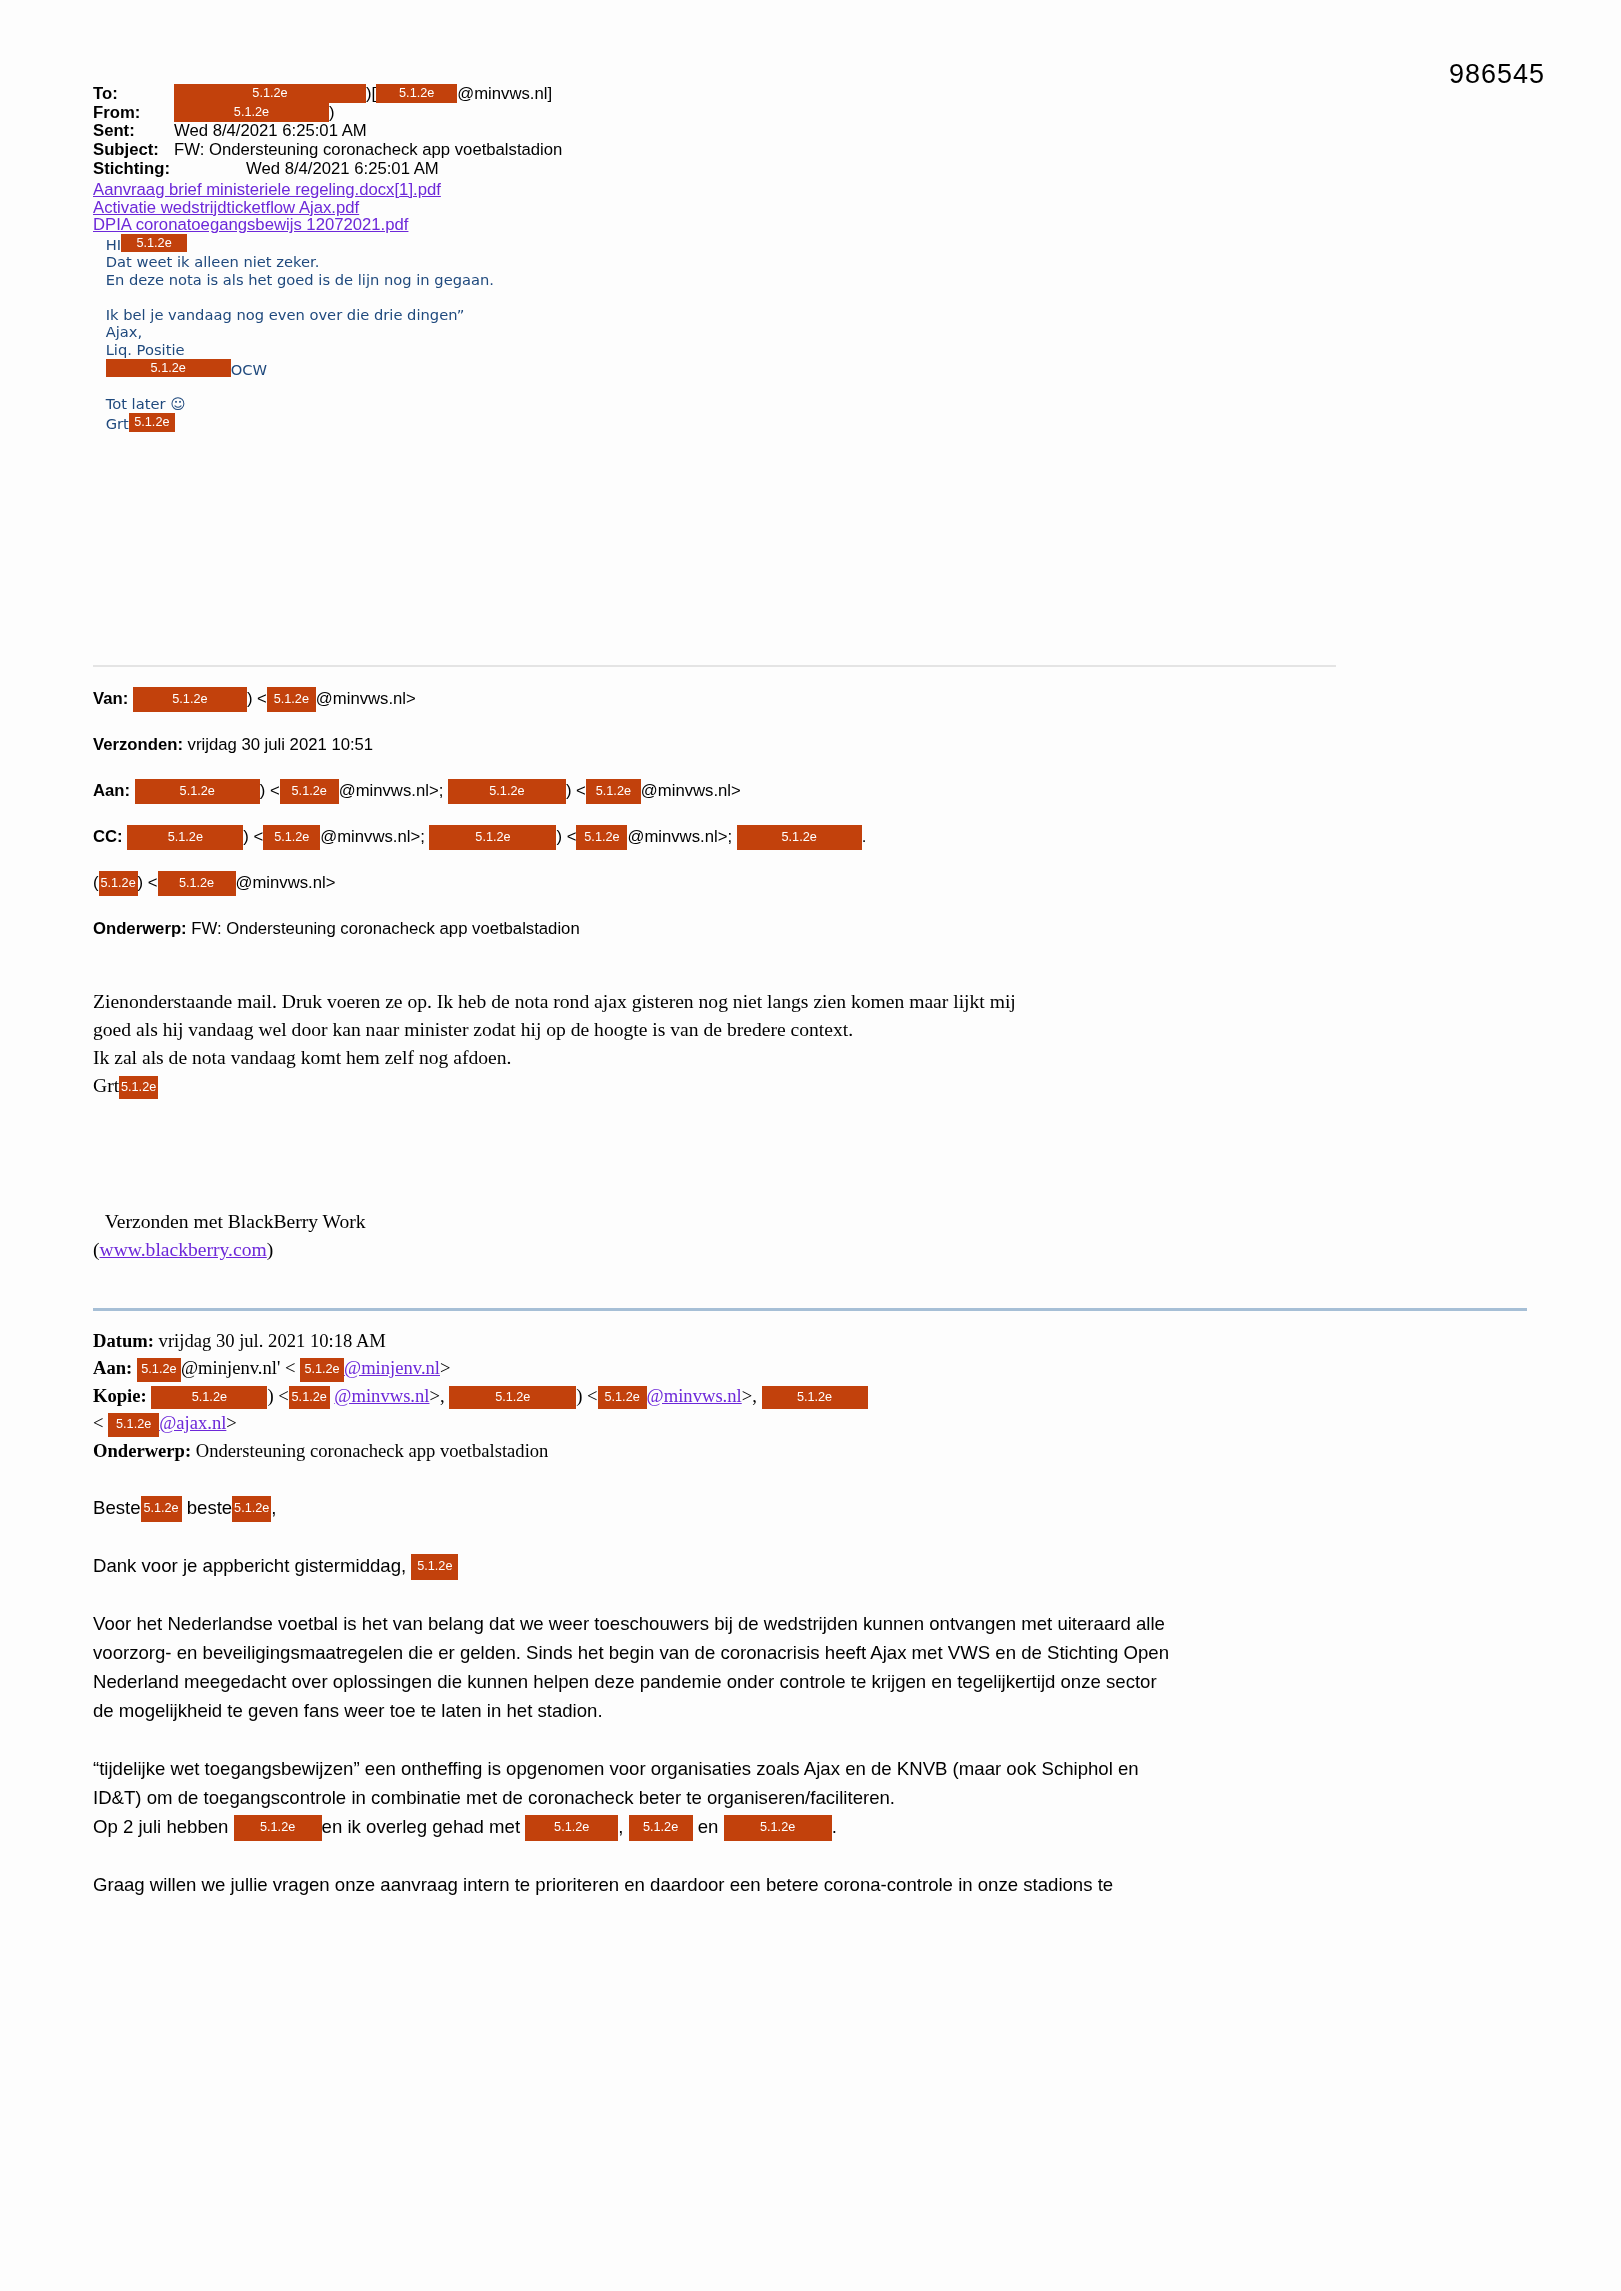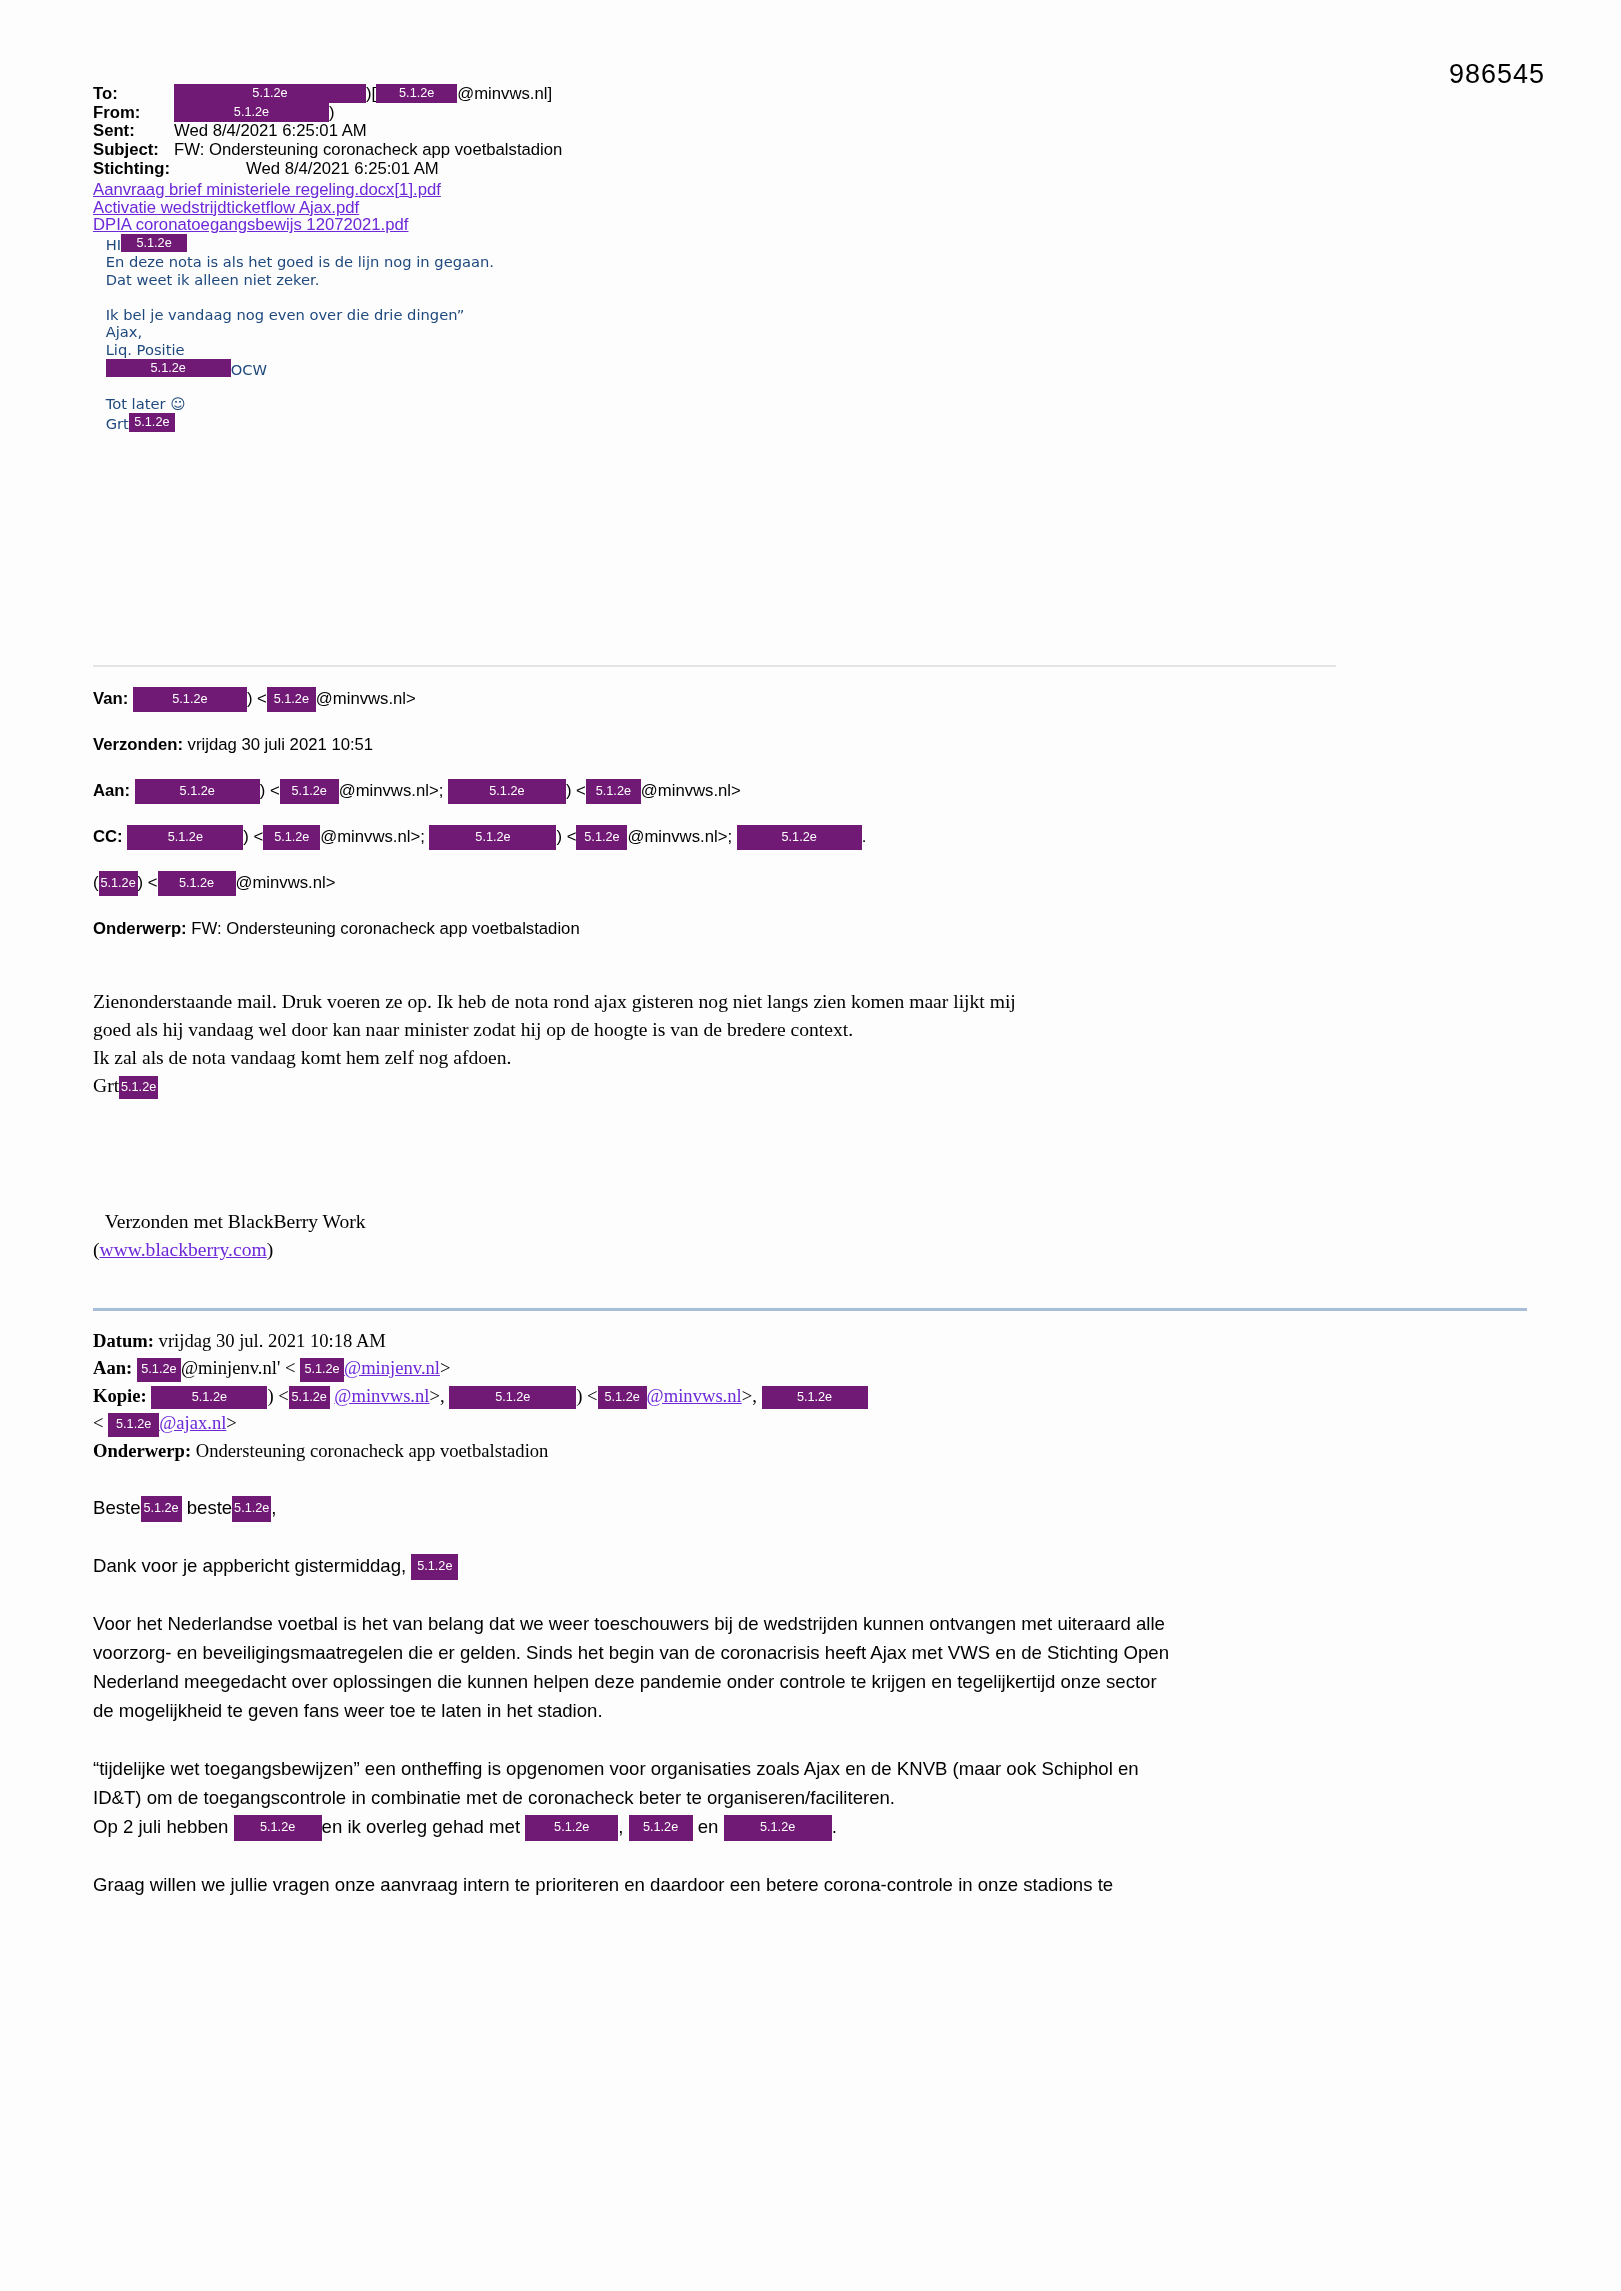--- a/index.html
+++ b/index.html
@@ -14,21 +14,21 @@
   .doc-number {
     position:absolute; top:59px; right:76px;
     font-size:27px; letter-spacing:1px; color:#000;
     font-family:"Liberation Sans", sans-serif;
   }
   .content { position:absolute; left:93px; top:84px; width:1451px; }
 
   
   .redact {
     display:inline-block;
-    background:#701a75; color:#ffffff;
+    background:#c2410c; color:#ffffff;
     font-family:"Liberation Sans", sans-serif;
     font-size:12.7px; font-weight:normal;
     text-align:center; vertical-align:text-bottom;
     height:18.6px; line-height:18.6px;
     overflow:hidden;
   }
   .redact.r24 { height:23.5px; line-height:23.5px; vertical-align:middle; }
   .redact.r26 { height:25.5px; line-height:25.5px; vertical-align:middle; }
 
   
@@ -117,22 +117,22 @@
     </div>
 
     <div class="attachments">
       <div><a>Aanvraag brief ministeriele regeling.docx[1].pdf</a></div>
       <div><a>Activatie wedstrijdticketflow Ajax.pdf</a></div>
       <div><a>DPIA coronatoegangsbewijs 12072021.pdf</a></div>
     </div>
 
     <div class="e1-body">
       <div><span>HI</span><span class="redact" style="width:66px">5.1.2e</span></div>
+      <div>Dat weet ik alleen niet zeker.</div>
       <div>En deze nota is als het goed is de lijn nog in gegaan.</div>
-      <div>Dat weet ik alleen niet zeker.</div>
       <div class="blank"></div>
       <div>Ik bel je vandaag nog even over die drie dingen”</div>
       <div>Ajax,</div>
       <div>Liq. Positie</div>
       <div><span class="redact" style="width:125px">5.1.2e</span><span>OCW</span></div>
       <div class="blank"></div>
       <div>Tot later ☺</div>
       <div><span>Grt</span><span class="redact" style="width:46px">5.1.2e</span></div>
     </div>
 

